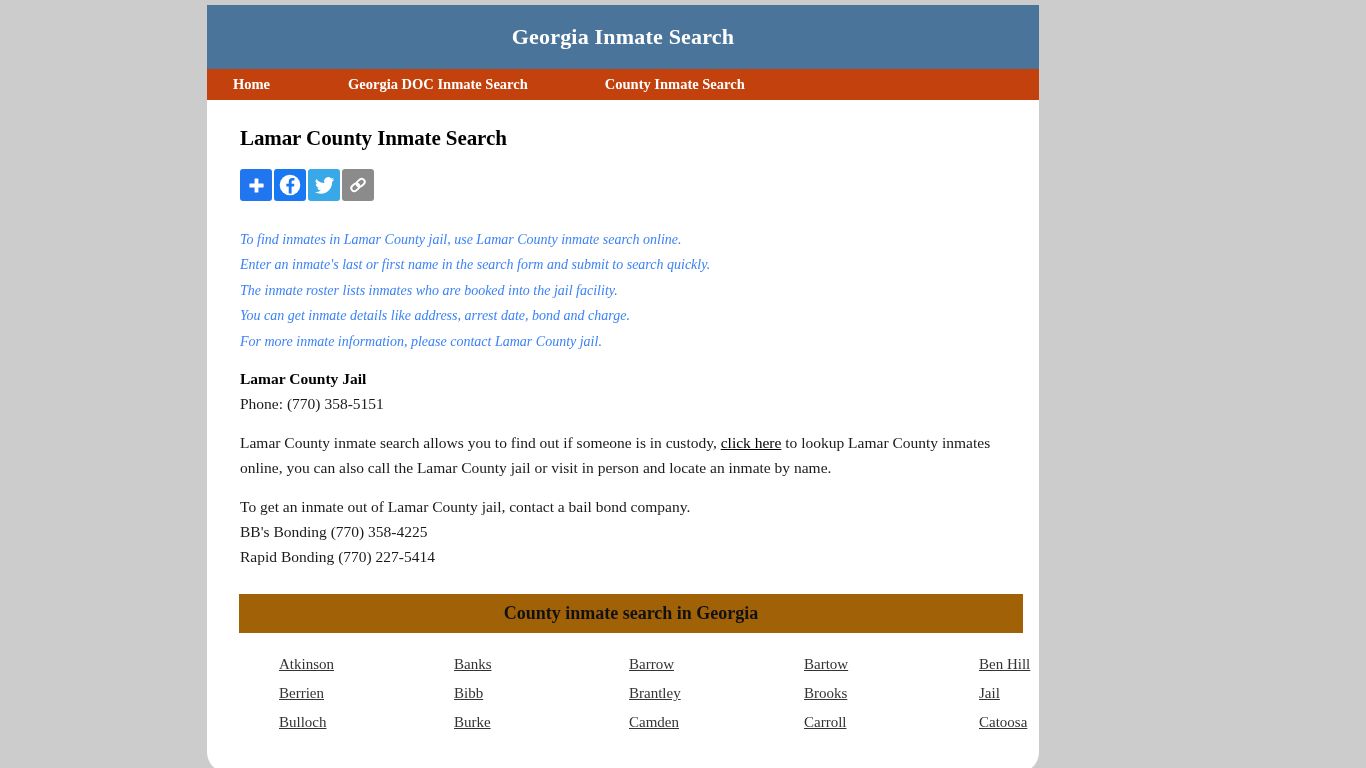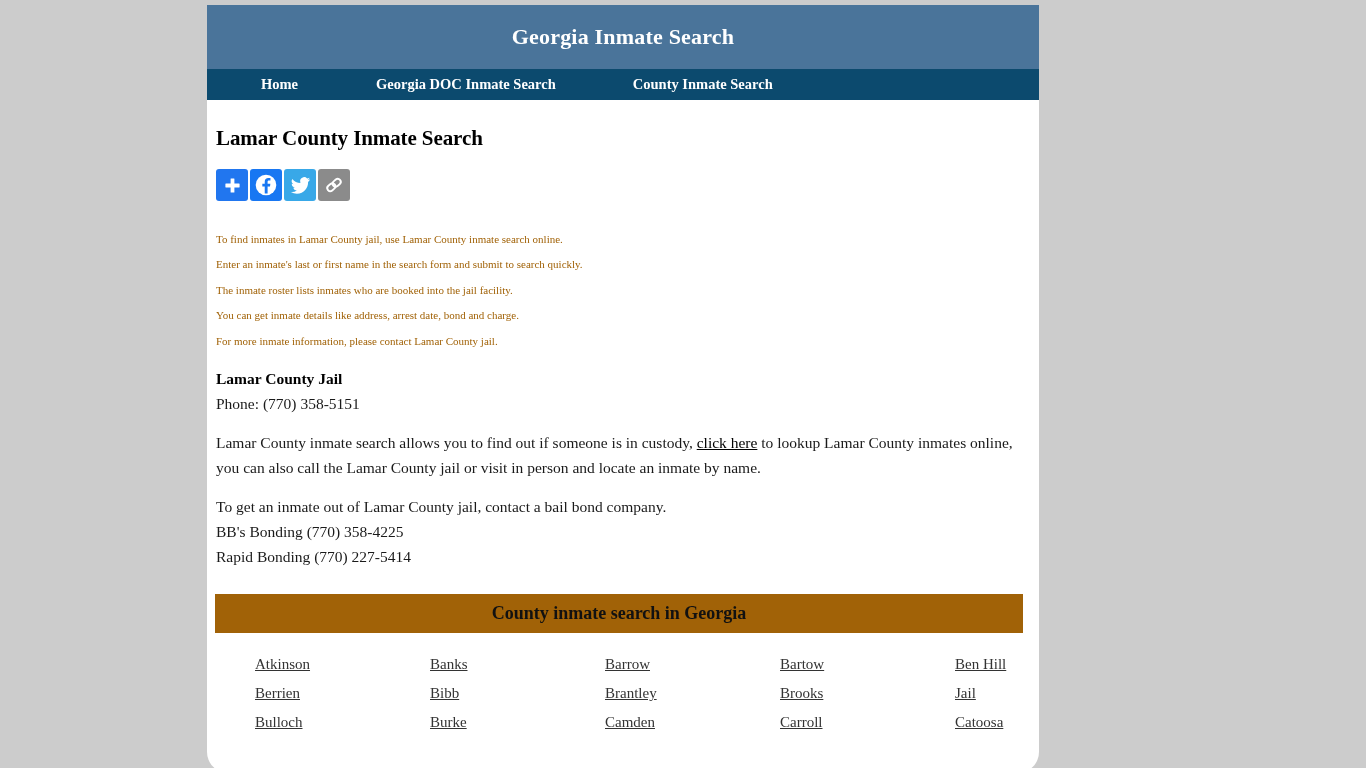--- a/index.html
+++ b/index.html
@@ -35,39 +35,39 @@
   .site-title {
     color: #ffffff;
     font-size: 22px;
     font-weight: bold;
     letter-spacing: 0.2px;
     font-family: "Liberation Serif", "DejaVu Serif", serif;
     margin: 0;
   }
   
   .main-nav {
-    background: #0c4a6e;
+    background: #c2410c;
     height: 31px;
     display: flex;
     align-items: center;
-    padding-left: 54px;
+    padding-left: 26px;
   }
   .nav-item {
     color: #ffffff;
     font-size: 14.5px;
     font-weight: bold;
     text-decoration: none;
     white-space: nowrap;
     font-family: "Liberation Serif", "DejaVu Serif", serif;
   }
   .nav-item.n0 { margin-right: 78px; }
   .nav-item.n1 { margin-right: 77px; }
   
   .content {
-    padding: 0 16px 0 8px;
+    padding: 0 16px 0 32px;
   }
   .page-title {
     font-size: 21px;
     font-weight: bold;
     color: #000000;
     margin: 0;
     padding-top: 26px;
     padding-left: 1px;
     letter-spacing: -0.1px;
   }
@@ -94,24 +94,25 @@
   .share-twitter { background: #38a8e8; }
   .share-copy { background: #8b8b8b; }
   .share-btn svg { display: block; }
   
   .intro-lines {
     margin: 0;
     padding-top: 26px;
     padding-left: 1px;
   }
   .intro-lines .line {
-    font-size: 11px;
-    color: #a16207;
+    font-size: 14px;
+    color: #3b82f6;
     line-height: 25.4px;
     white-space: nowrap;
+    font-style: italic;
   }
   .jail-block {
     padding-top: 12px;
     padding-left: 1px;
   }
   .jail-name {
     font-size: 15.5px;
     font-weight: bold;
     color: #000000;
     line-height: 25.4px;

